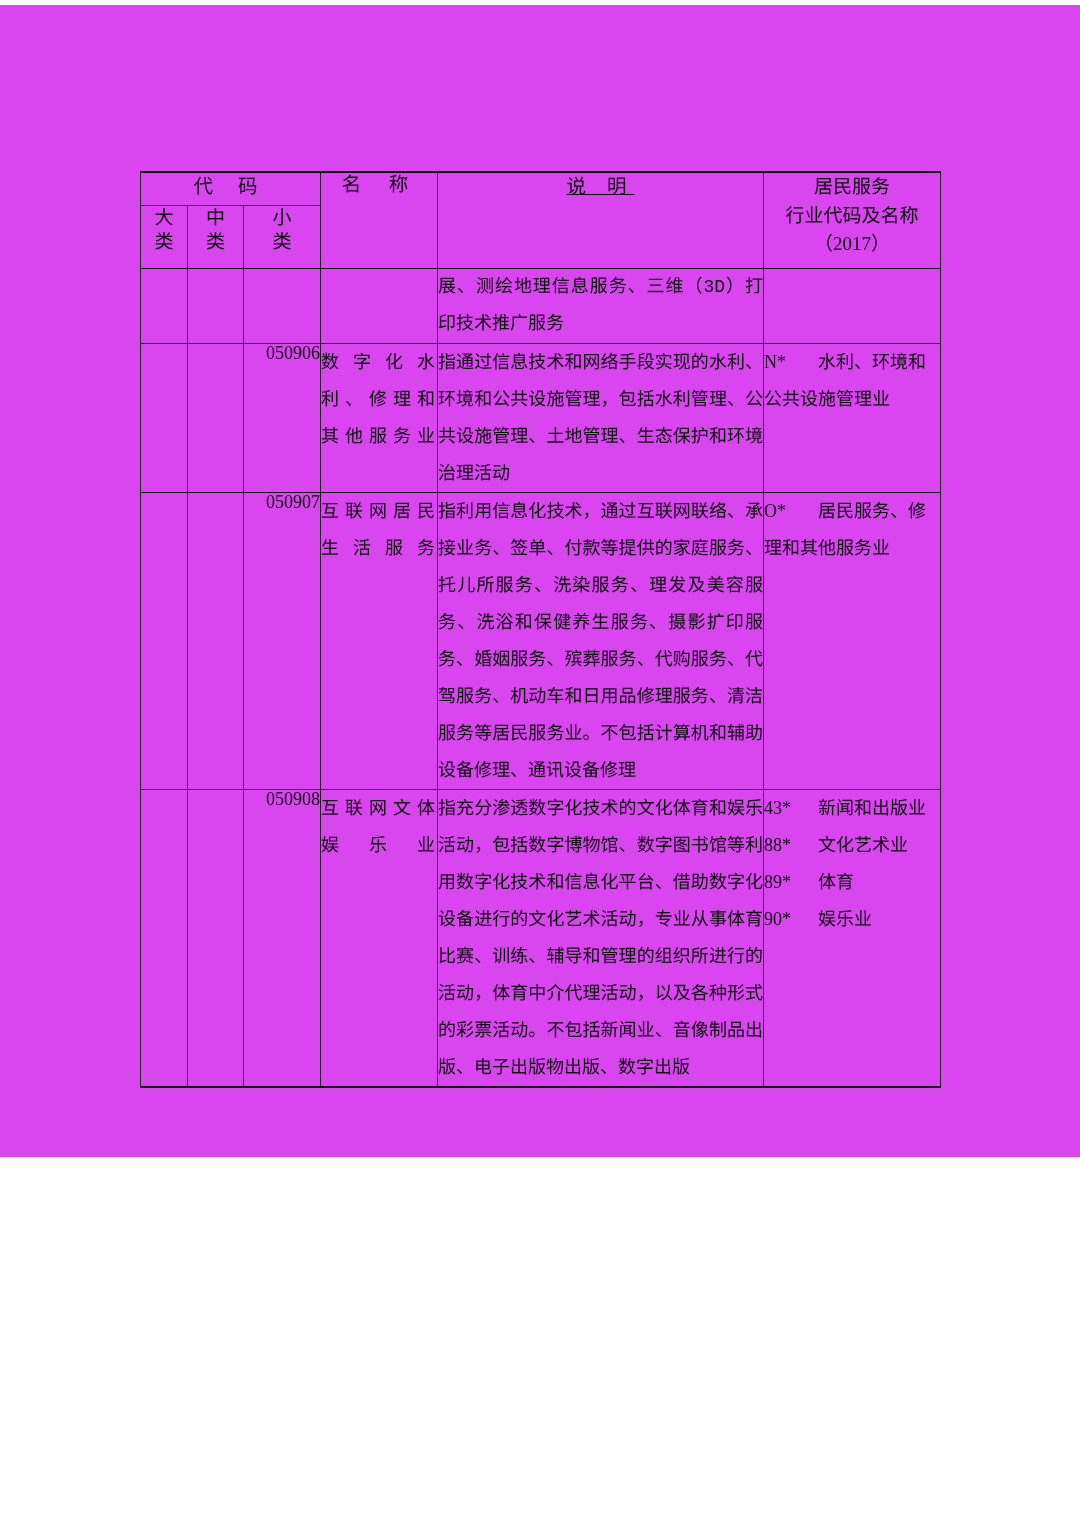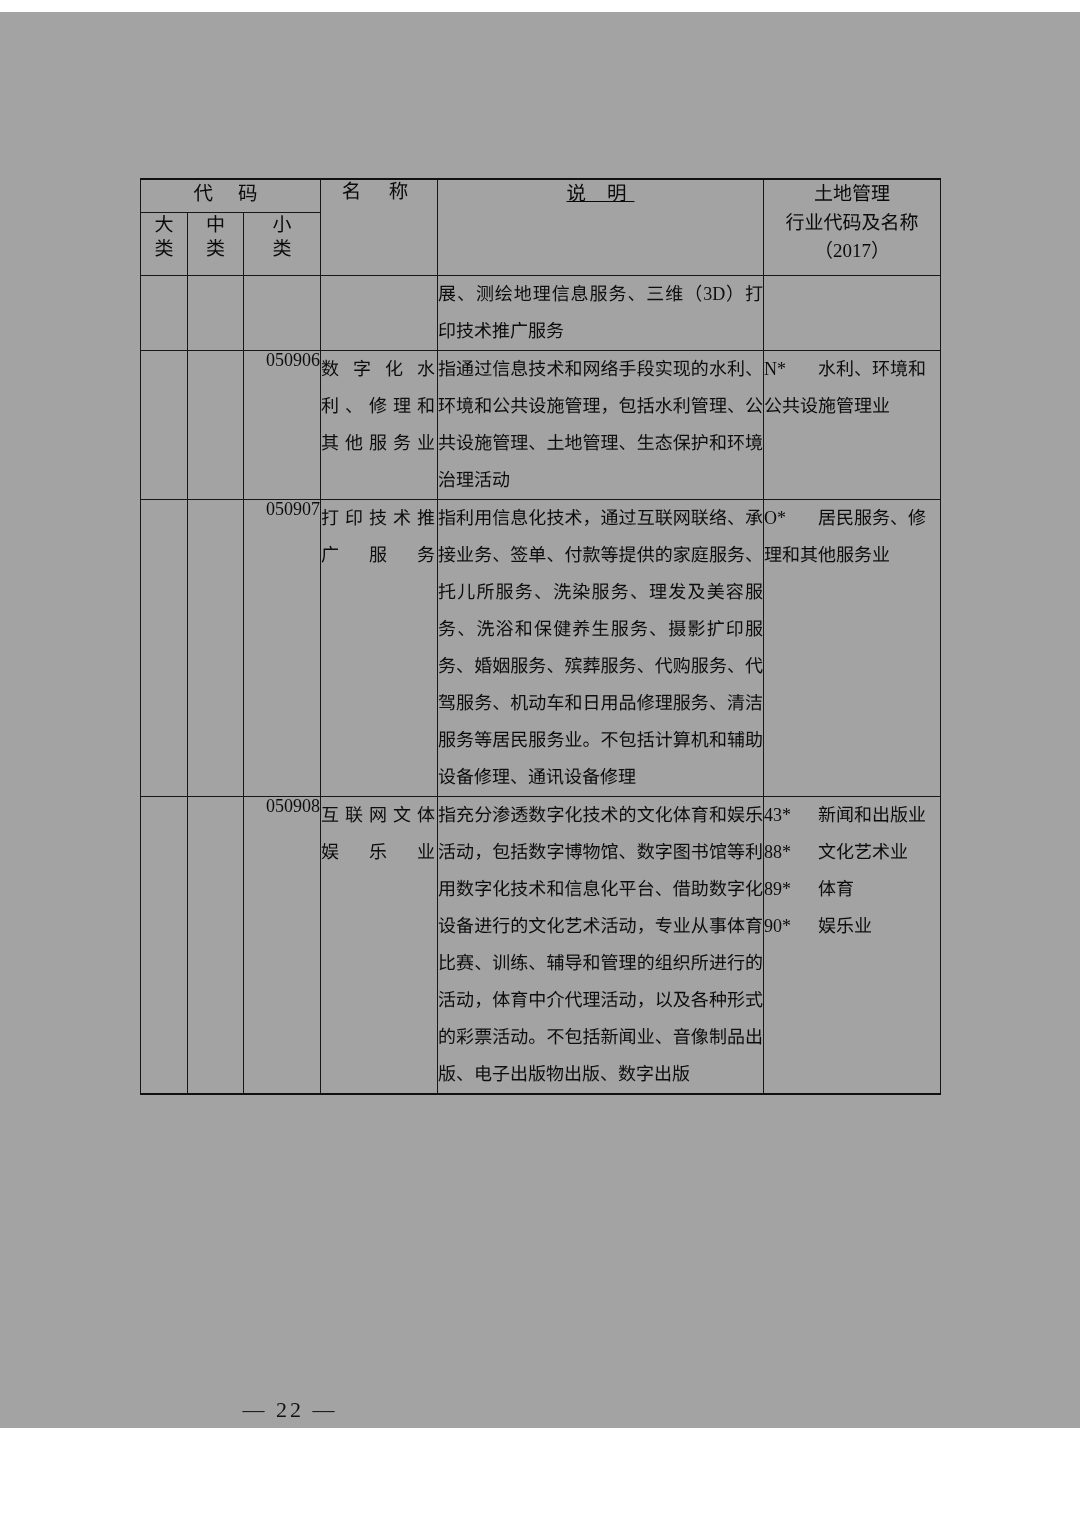--- a/index.html
+++ b/index.html
@@ -14,24 +14,24 @@
     position: relative;
     font-family: "Liberation Serif", "DejaVu Serif", serif;
     color: #0d0d0d;
     overflow: hidden;
   }
 
   
   .page {
     position: absolute;
     left: 0;
-    top: 12px;
+    top: 5px;
     width: 1080px;
-    height: 1416px;
-    background: #a3a3a3;
+    height: 1152px;
+    background: #d946ef;
   }
 
   
   .doc-table {
     position: absolute;
     left: 140px;
     top: 166px;
     width: 800px;
     border-collapse: collapse;
     table-layout: fixed;
@@ -132,21 +132,21 @@
     margin-left: 48px;
   }
   .nat-line { white-space: normal; }
   .nat-code {
     display: inline-block;
     min-width: 40px;
     font-family: "Liberation Serif", "DejaVu Serif", serif;
   }
   .nat-gap { display: inline-block; width: 14px; }
 
-  .row-cont .cell-desc { padding-top: 0; }
+  .row-cont .cell-desc { padding-top: 0; font-family: Liberation Mono, monospace; }
 
   
   .page-number {
     position: absolute;
     left: 140px;
     top: 1385px;
     width: 300px;
     text-align: center;
     font-size: 22px;
     letter-spacing: 3px;
@@ -168,21 +168,21 @@
       <col class="col-desc">
       <col class="col-nat">
     </colgroup>
 
     <thead>
       <tr class="hdr-row-1">
         <th class="hdr hdr-code-group" colspan="3">代  码</th>
         <th class="hdr hdr-name" rowspan="2">名  称</th>
         <th class="hdr hdr-desc" rowspan="2">说  明</th>
         <th class="hdr hdr-nat" rowspan="2">
-          <span>土地管理</span>
+          <span>居民服务</span>
           <span>行业代码及名称</span>
           <span>（2017）</span>
         </th>
       </tr>
       <tr class="hdr-row-2">
         <th class="hdr hdr-sub">
           <span>大</span>
           <span>类</span>
         </th>
         <th class="hdr hdr-sub">
@@ -217,21 +217,21 @@
           <div class="nat-line">
             <span class="nat-code">N*</span><span class="nat-gap"></span><span>水利、环境和公共设施管理业</span>
           </div>
         </td>
       </tr>
 
       <tr>
         <td class="cell-code"></td>
         <td class="cell-code"></td>
         <td class="cell-code">050907</td>
-        <td class="cell-name">打印技术推广服务</td>
+        <td class="cell-name">互联网居民生活服务</td>
         <td class="cell-desc">指利用信息化技术，通过互联网联络、承接业务、签单、付款等提供的家庭服务、托儿所服务、洗染服务、理发及美容服务、洗浴和保健养生服务、摄影扩印服务、婚姻服务、殡葬服务、代购服务、代驾服务、机动车和日用品修理服务、清洁服务等居民服务业。不包括计算机和辅助设备修理、通讯设备修理</td>
         <td class="cell-nat">
           <div class="nat-line">
             <span class="nat-code">O*</span><span class="nat-gap"></span><span>居民服务、修理和其他服务业</span>
           </div>
         </td>
       </tr>
 
       <tr>
         <td class="cell-code"></td>
@@ -251,15 +251,14 @@
           </div>
           <div class="nat-line">
             <span class="nat-code">90*</span><span class="nat-gap"></span><span>娱乐业</span>
           </div>
         </td>
       </tr>
 
     </tbody>
   </table>
 
-  <div class="page-number">— 22 —</div>
 
 </div>
 
 </body></html>

